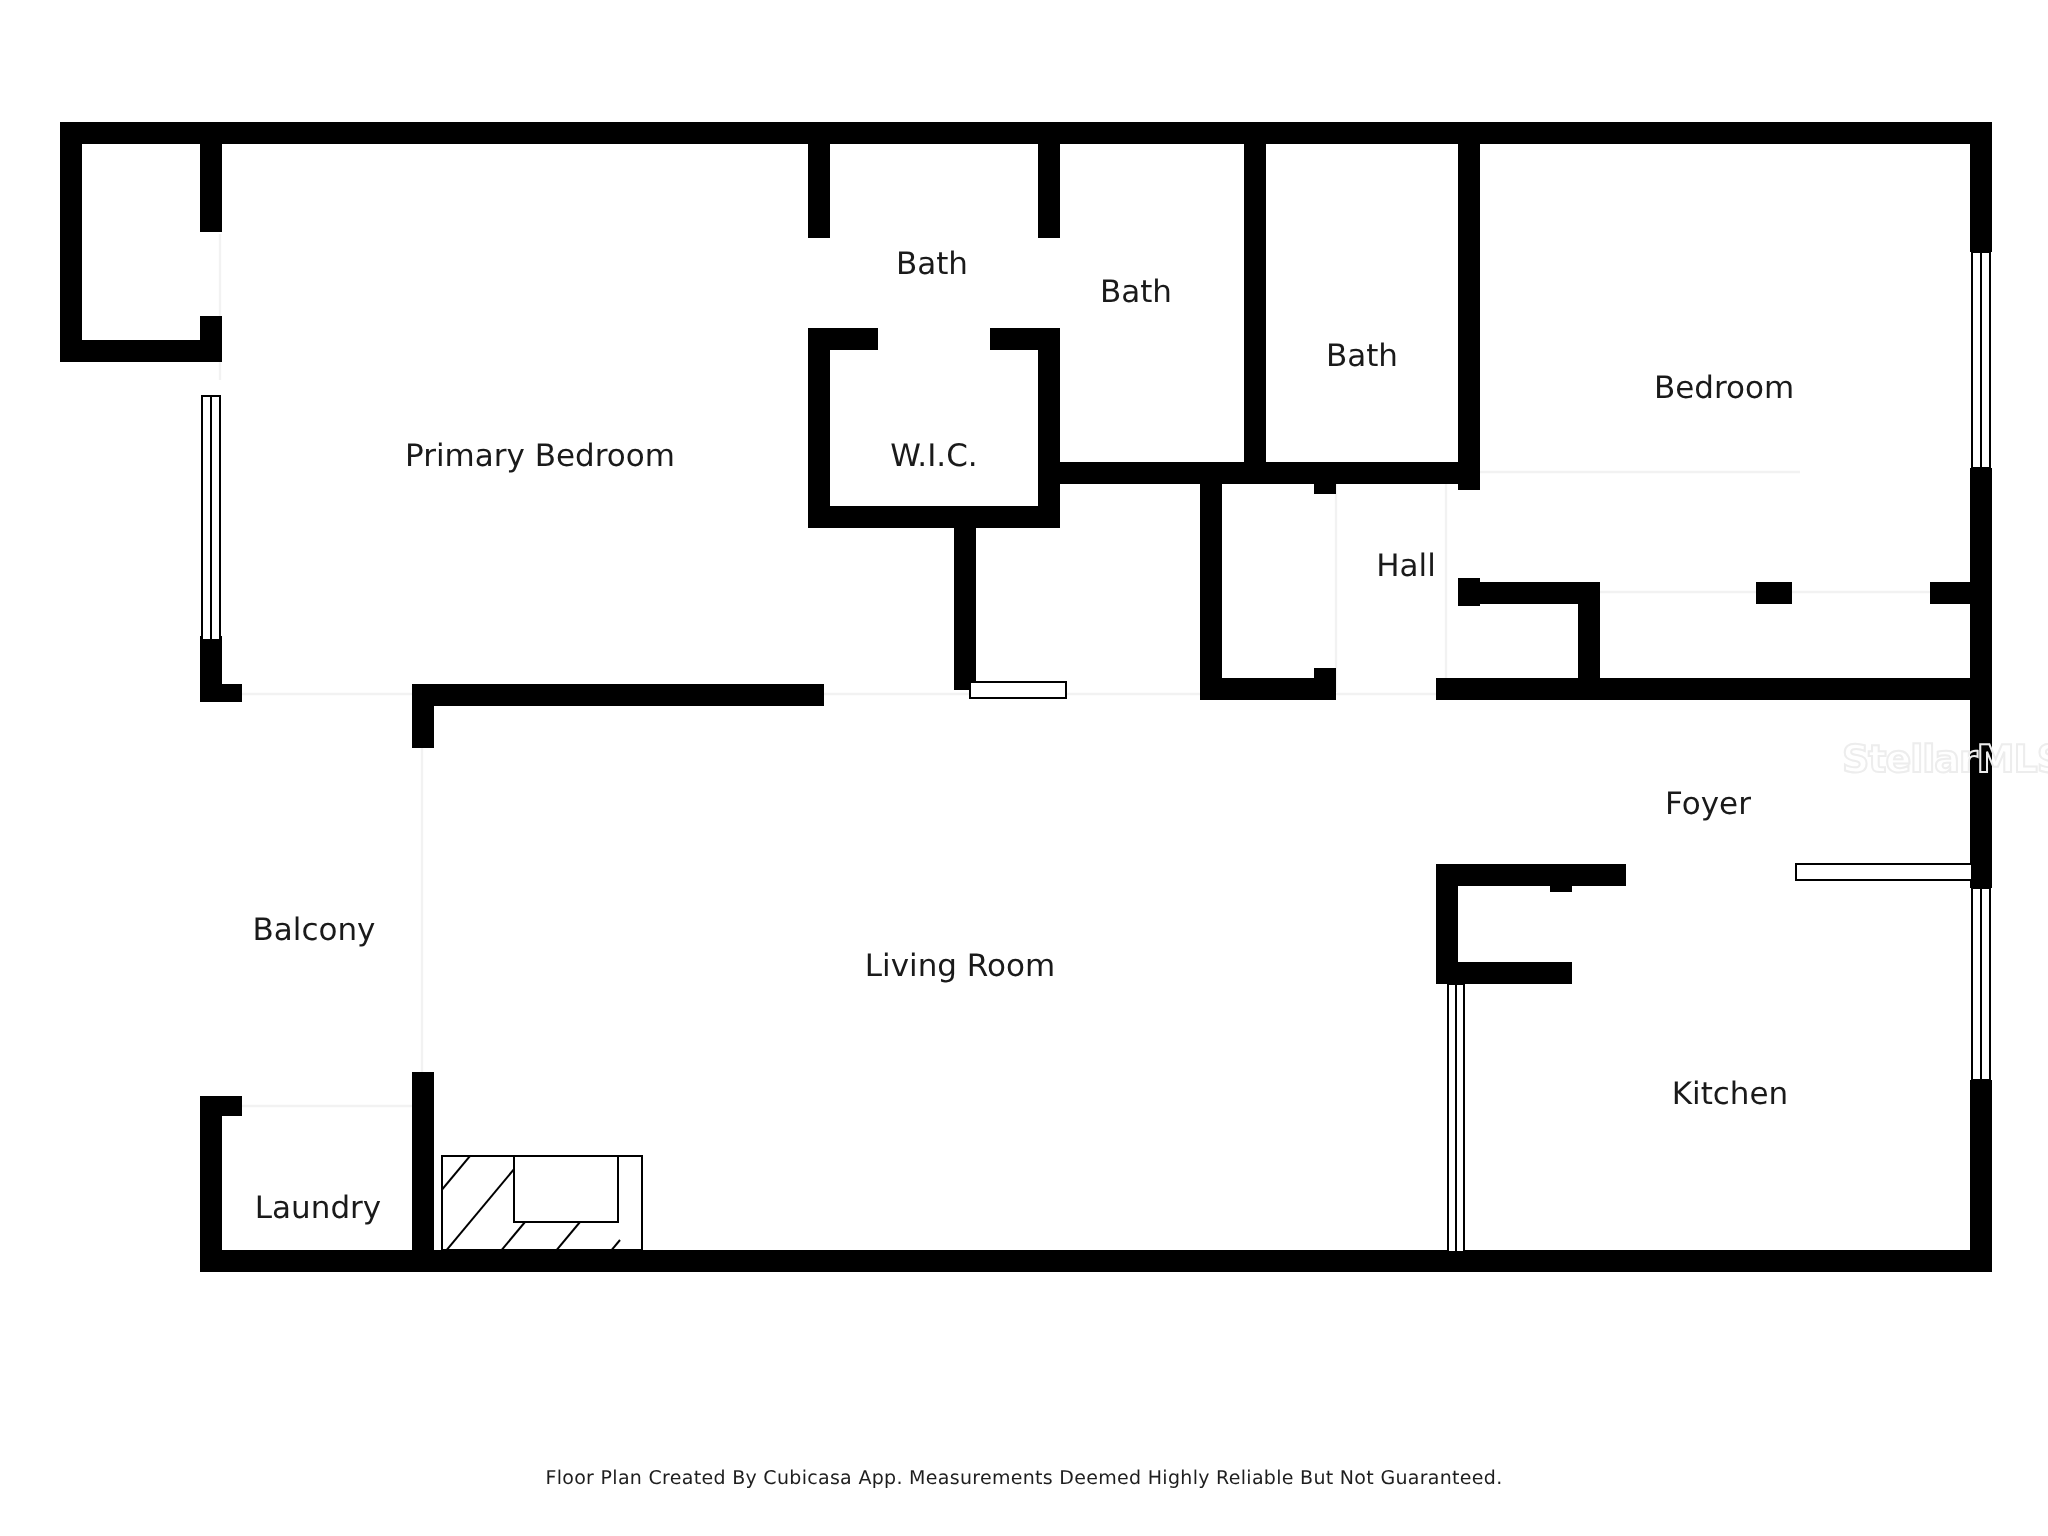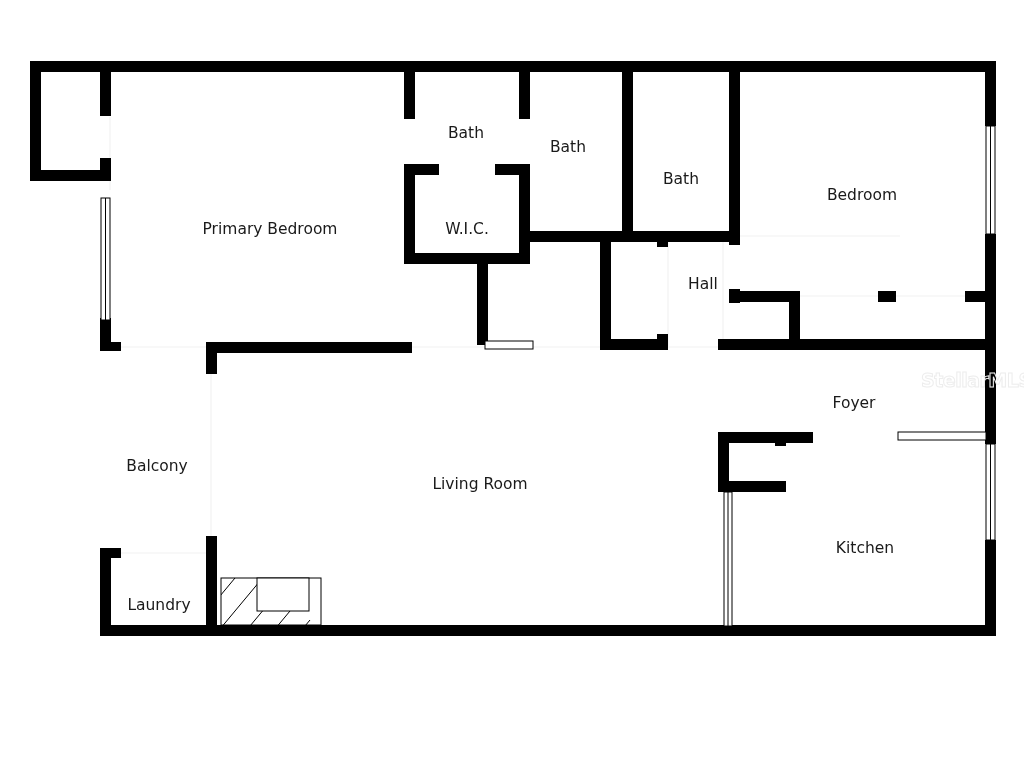--- a/index.html
+++ b/index.html
@@ -224,14 +224,15 @@
       <text class="room-label" x="865" y="548">Kitchen</text>
       <text class="room-label" x="480" y="484">Living Room</text>
       <text class="room-label" x="157" y="466">Balcony</text>
       <text class="room-label" x="159" y="605">Laundry</text>
     </g>
 
   </svg>
 
   <div class="watermark">StellarMLS</div>
 
+  <div class="footer-note">Floor Plan Created By Cubicasa App. Measurements Deemed Highly Reliable But Not Guaranteed.</div>
 
 </div>
 
 </body></html>

